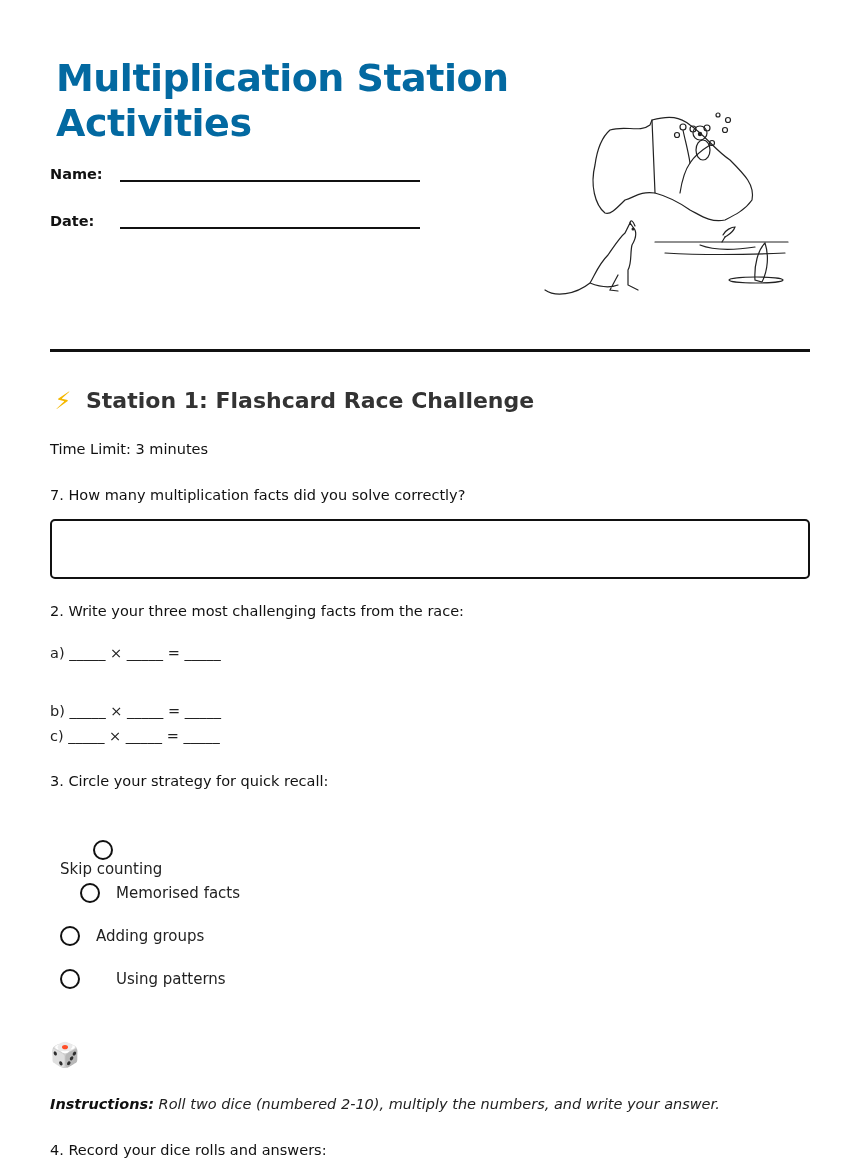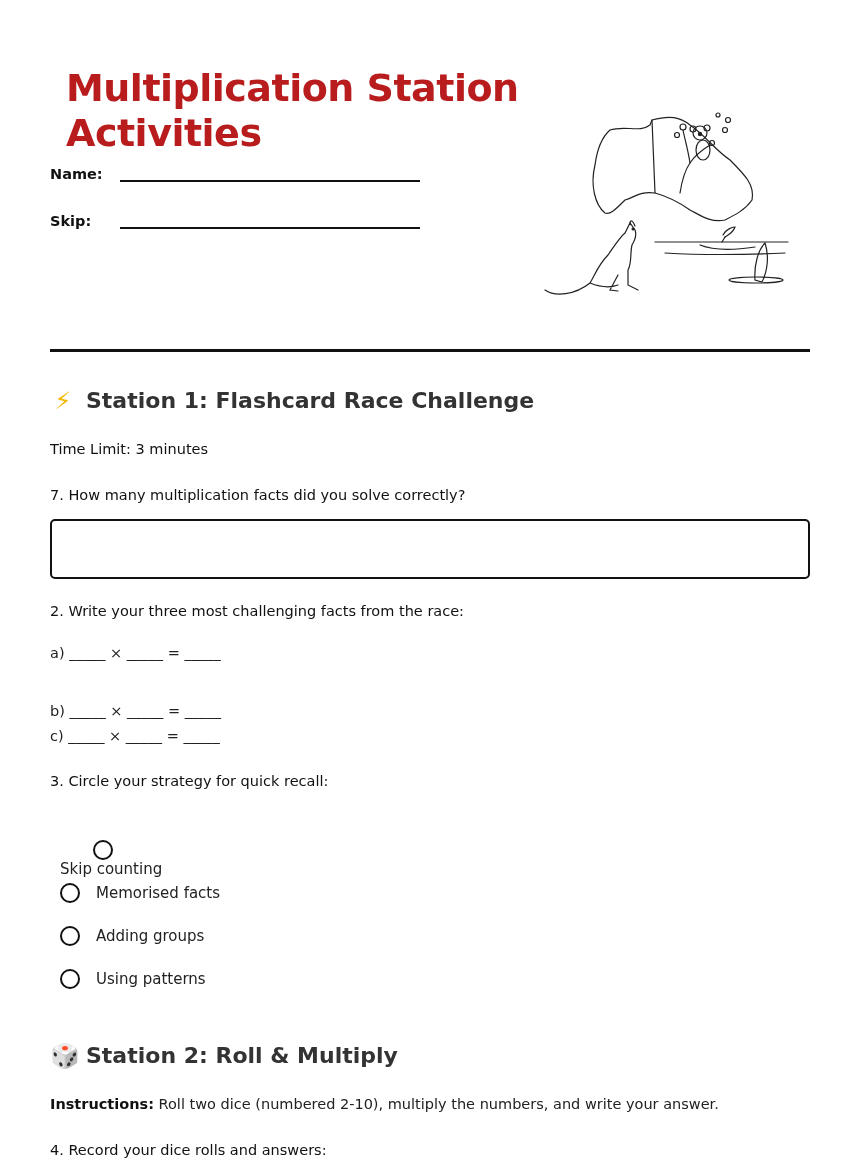--- a/index.html
+++ b/index.html
@@ -5,22 +5,22 @@
   html, body { margin: 0; padding: 0; background: #ffffff; }
   body {
     width: 860px; height: 1161px; overflow: hidden; position: relative;
     font-family: "DejaVu Sans", "Liberation Sans", sans-serif;
     color: #000;
   }
   .page { position: absolute; left: 50px; top: 0; width: 760px; }
   .title {
     position: absolute; left: 0; top: 50px; width: 480px;
     font-family: "DejaVu Sans", sans-serif; font-weight: bold;
-    font-size: 38px; line-height: 45px; color: #b91c1c; letter-spacing: -0.5px;
-    margin: 16px;
+    font-size: 38px; line-height: 45px; color: #0369a1; letter-spacing: -0.5px;
+    margin: 6px;
   }
   .field-row { position: absolute; left: 0; width: 370px; height: 24px; }
   .field-label {
     position: absolute; left: 0; top: 0; font-weight: bold; font-size: 14.5px; color: #111; text-align: center;
   }
   .field-line {
     position: absolute; left: 70px; top: 14px; width: 300px; height: 0;
     border-bottom: 2px solid #111;
   }
   .illustration { position: absolute; left: 490px; top: 105px; width: 260px; height: 200px; }
@@ -35,36 +35,36 @@
     position: absolute; left: 0; top: 519px; width: 756px; height: 56px;
     border: 2px solid #111; border-radius: 5px; background: #fff;
   }
   .fact-row { position: absolute; left: 0; font-size: 14.5px; color: #222; white-space: pre; }
   .option { position: absolute; left: 10px; display: flex; align-items: center; }
   .radio {
     width: 20px; height: 20px; border: 2px solid #111; border-radius: 50%;
     box-sizing: border-box; margin-right: 16px;
   }
   .option-label { font-size: 15px; color: #222; }
-  .instr { position: absolute; left: 0; top: 1096px; font-size: 14.5px; color: #222; white-space: nowrap; }
+  .instr { position: absolute; left: 0; top: 1096px; font-size: 14.5px; color: #222; white-space: nowrap; font-style: italic; }
   .instr b { color: #111; }
 </style>
 </head>
 <body>
 
 <div class="page">
 
   <h1 class="title">Multiplication Station Activities</h1>
 
   <div class="field-row" style="top:166px;">
     <span class="field-label">Name:</span>
     <span class="field-line"></span>
   </div>
   <div class="field-row" style="top:213px;">
-    <span class="field-label">Skip:</span>
+    <span class="field-label">Date:</span>
     <span class="field-line"></span>
   </div>
 
   <svg class="illustration" viewBox="0 0 260 200" fill="none" stroke="#222" stroke-width="1.2" stroke-linecap="round">
 
     <path d="M70 25 C85 20 100 28 110 20 L112 15 C130 10 140 12 150 20 C165 30 175 45 190 55 C205 70 215 80 212 95 C205 105 195 110 185 115 C170 118 160 110 150 105 C140 98 130 92 115 88 C100 86 95 92 85 95 C75 105 70 110 65 108 C55 100 50 80 55 60 C57 45 62 32 70 25 Z"></path>
     <path d="M112 15 L115 88"></path>
 
     <path d="M140 88 C142 75 145 65 150 58 C155 50 162 45 170 40"></path>
     <path d="M150 58 C148 45 145 35 143 25"></path>
@@ -111,34 +111,33 @@
   <div class="fact-row" style="top:645px;">a) _____ × _____ = _____</div>
   <div class="fact-row" style="top:667px;margin-top:36px;">b) _____ × _____ = _____</div>
   <div class="fact-row" style="top:728px;">c) _____ × _____ = _____</div>
 
   <div class="bold-line" style="top:773px;">3. Circle your strategy for quick recall:</div>
 
   <div class="option" style="top:840px;flex-direction:column;">
     <span class="radio"></span>
     <span class="option-label">Skip counting</span>
   </div>
-  <div class="option" style="top:883px;">
+  <div class="option" style="top:883px;margin-left:20px;">
     <span class="radio"></span>
     <span class="option-label">Memorised facts</span>
   </div>
   <div class="option" style="top:926px;">
     <span class="radio"></span>
     <span class="option-label">Adding groups</span>
   </div>
-  <div class="option" style="top:969px;">
+  <div class="option" style="top:969px;gap:20px;">
     <span class="radio"></span>
     <span class="option-label">Using patterns</span>
   </div>
 
   <h2 class="section-title" style="top:1043px;">
     <span class="emoji">🎲</span>
-    <span>Station 2: Roll &amp; Multiply</span>
   </h2>
 
   <div class="instr"><b>Instructions:</b><span> Roll two dice (numbered 2-10), multiply the numbers, and write your answer.</span></div>
 
   <div class="bold-line" style="top:1142px;">4. Record your dice rolls and answers:</div>
 </div>
 
 </body></html>

